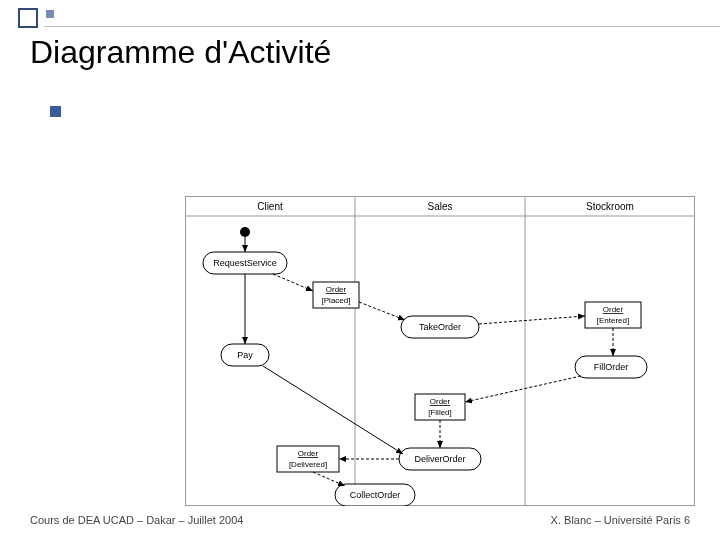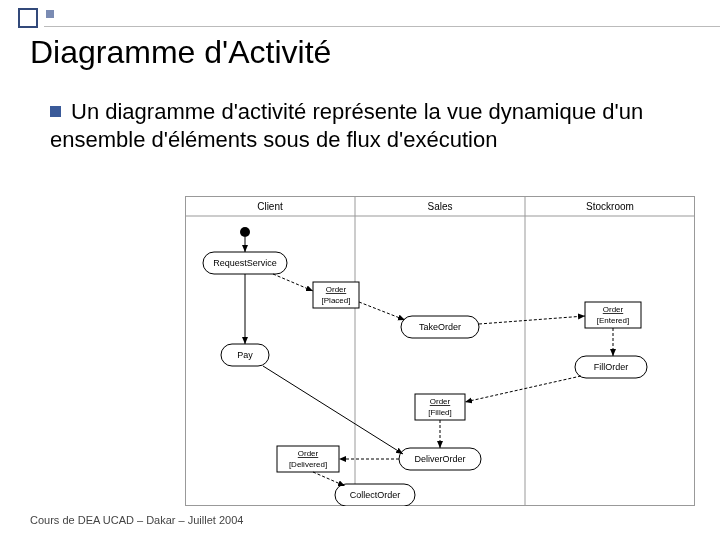--- a/index.html
+++ b/index.html
@@ -99,21 +99,21 @@
 
   <div class="deco-top">
     <span class="sq sq1"></span>
     <span class="sq sq2"></span>
   </div>
   <div class="rule"></div>
 
   <div class="title">Diagramme d'Activité</div>
 
   <div class="bullet">
-    <span class="bullet-sq"></span><span>Un diagramme d'activité représente la vue dynamique d'un ensemble d'éléments sous de flux d'exécution</span>
+    <span class="bullet-sq"></span>
   </div>
 
   <svg class="diagram" viewBox="0 0 510 310">
     <defs>
       <marker id="arr" markerWidth="8" markerHeight="8" refX="7" refY="3" orient="auto">
         <path d="M0,0 L7,3 L0,6 Z" fill="#000"></path>
       </marker>
     </defs>
 
     <rect x="0.5" y="0.5" width="509" height="309" fill="#fff" stroke="#999"></rect>
@@ -177,13 +177,14 @@
 
     <line x1="214" y1="263" x2="154" y2="263" stroke="#000" stroke-dasharray="3,2" marker-end="url(#arr)"></line>
 
     <rect x="150" y="288" width="80" height="22" rx="11" fill="#fff" stroke="#000"></rect>
     <text x="190" y="302" text-anchor="middle" font-size="9">CollectOrder</text>
 
     <line x1="128" y1="276" x2="160" y2="290" stroke="#000" stroke-dasharray="3,2" marker-end="url(#arr)"></line>
   </svg>
 
   <div class="footer-left">Cours de DEA UCAD – Dakar – Juillet 2004</div>
+  <div class="footer-right">X. Blanc – Université Paris 6</div>
 </div>
 
 </body></html>

